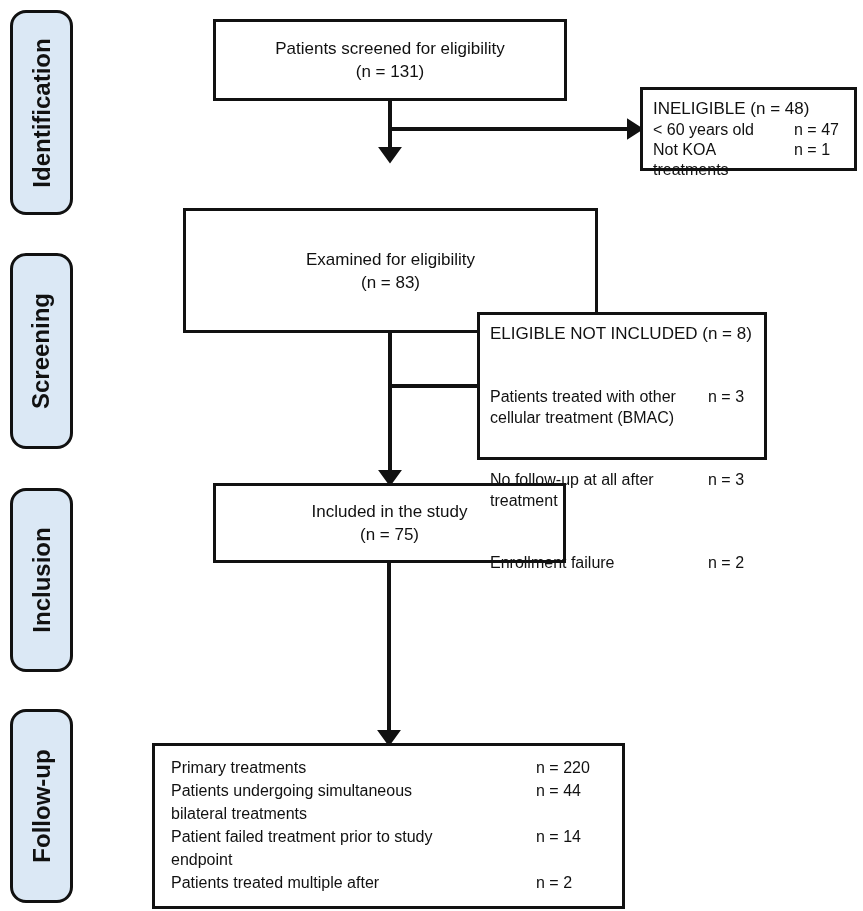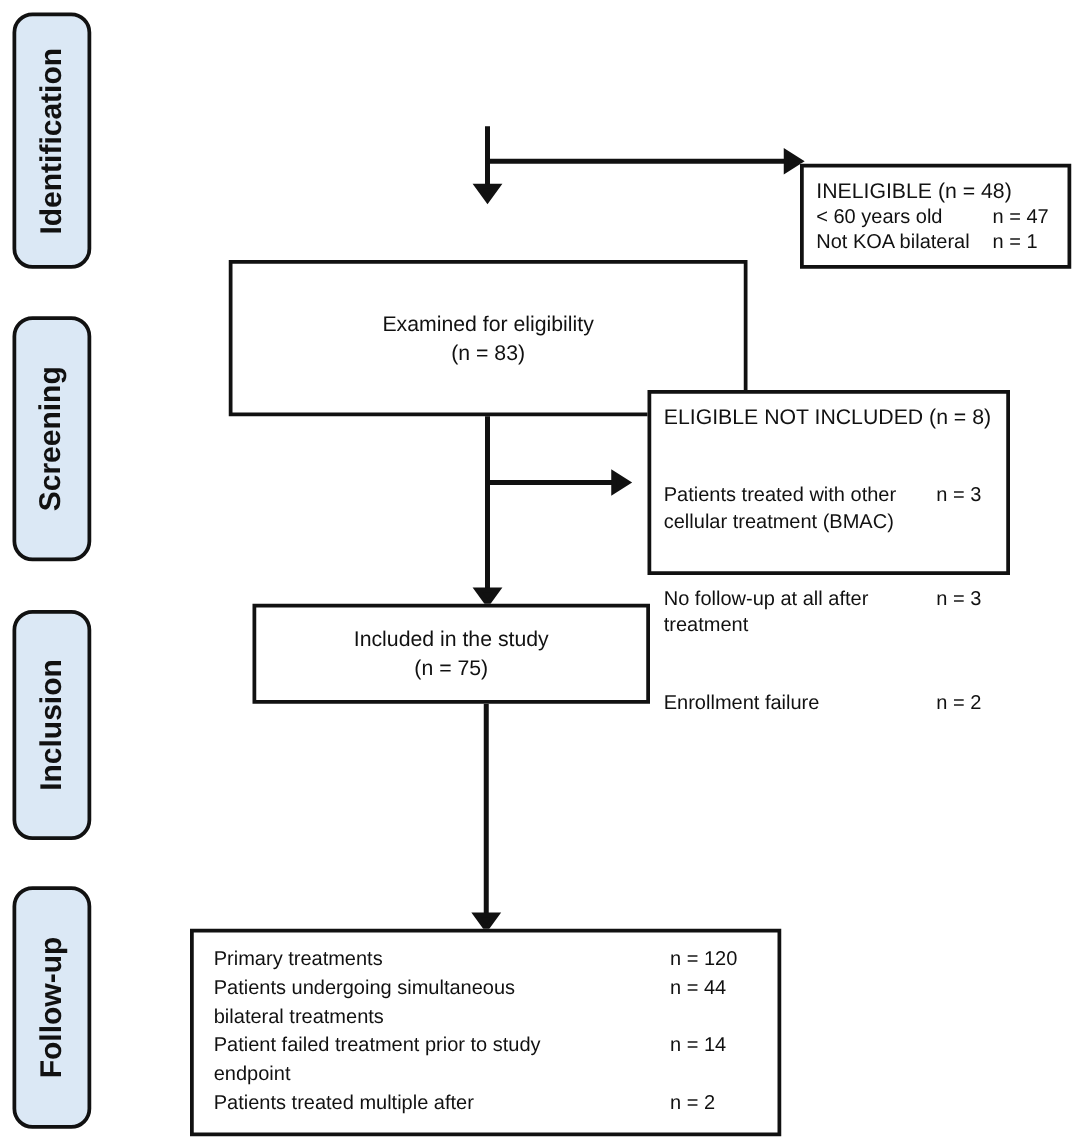--- a/index.html
+++ b/index.html
@@ -111,63 +111,67 @@
   <div class="stage" style="top:253px; height:196px;">
     <span>Screening</span>
   </div>
   <div class="stage" style="top:488px; height:184px;">
     <span>Inclusion</span>
   </div>
   <div class="stage" style="top:709px; height:194px;">
     <span>Follow-up</span>
   </div>
 
+  <div class="flowbox" style="left:213px; top:19px; width:354px; height:82px;">
+    <div>Patients screened for eligibility</div>
+    <div>(n = 131)</div>
+  </div>
 
   <div class="flowbox" style="left:183px; top:160px; width:415px; height:125px;margin-top:48px;">
     <div>Examined for eligibility</div>
     <div>(n = 83)</div>
   </div>
 
-  <div class="flowbox" style="left:202px; top:483px; width:318px; height:80px;">
+  <div class="flowbox" style="left:213px; top:483px; width:353px; height:80px;">
     <div>Included in the study</div>
     <div>(n = 75)</div>
   </div>
 
-  <div class="detailbox ineligible-box" style="left:640px; top:87px; width:217px; height:84px;margin-top:44px;">
+  <div class="detailbox ineligible-box" style="left:640px; top:87px; width:217px; height:84px;">
     <div class="title">INELIGIBLE (n = 48)</div>
     <div class="row">
       <span class="label">&lt; 60 years old</span>
       <span class="value">n = 47</span>
     </div>
     <div class="row">
-      <span class="label">Not KOA bilateral</span>
+      <span class="label">Not KOA treatments</span>
       <span class="value">n = 1</span>
     </div>
   </div>
 
-  <div class="detailbox eligible-box" style="left:518px; top:312px; width:290px; height:148px;">
+  <div class="detailbox eligible-box" style="left:477px; top:312px; width:290px; height:148px;">
     <div class="title">ELIGIBLE NOT INCLUDED (n = 8)</div>
     <div class="row">
       <span class="label">Patients treated with other cellular treatment (BMAC)</span>
       <span class="value">n = 3</span>
     </div>
     <div class="row">
       <span class="label">No follow-up at all after treatment</span>
       <span class="value">n = 3</span>
     </div>
     <div class="row">
       <span class="label">Enrollment failure</span>
       <span class="value">n = 2</span>
     </div>
   </div>
 
   <div class="detailbox followup-box" style="left:152px; top:743px; width:473px; height:166px;">
     <div class="row">
       <span class="label">Primary treatments</span>
-      <span class="value">n = 120</span>
+      <span class="value">n = 220</span>
     </div>
     <div class="row">
       <span class="label">Patients undergoing simultaneous bilateral treatments</span>
       <span class="value">n = 44</span>
     </div>
     <div class="row">
       <span class="label">Patient failed treatment prior to study endpoint</span>
       <span class="value">n = 14</span>
     </div>
     <div class="row">

